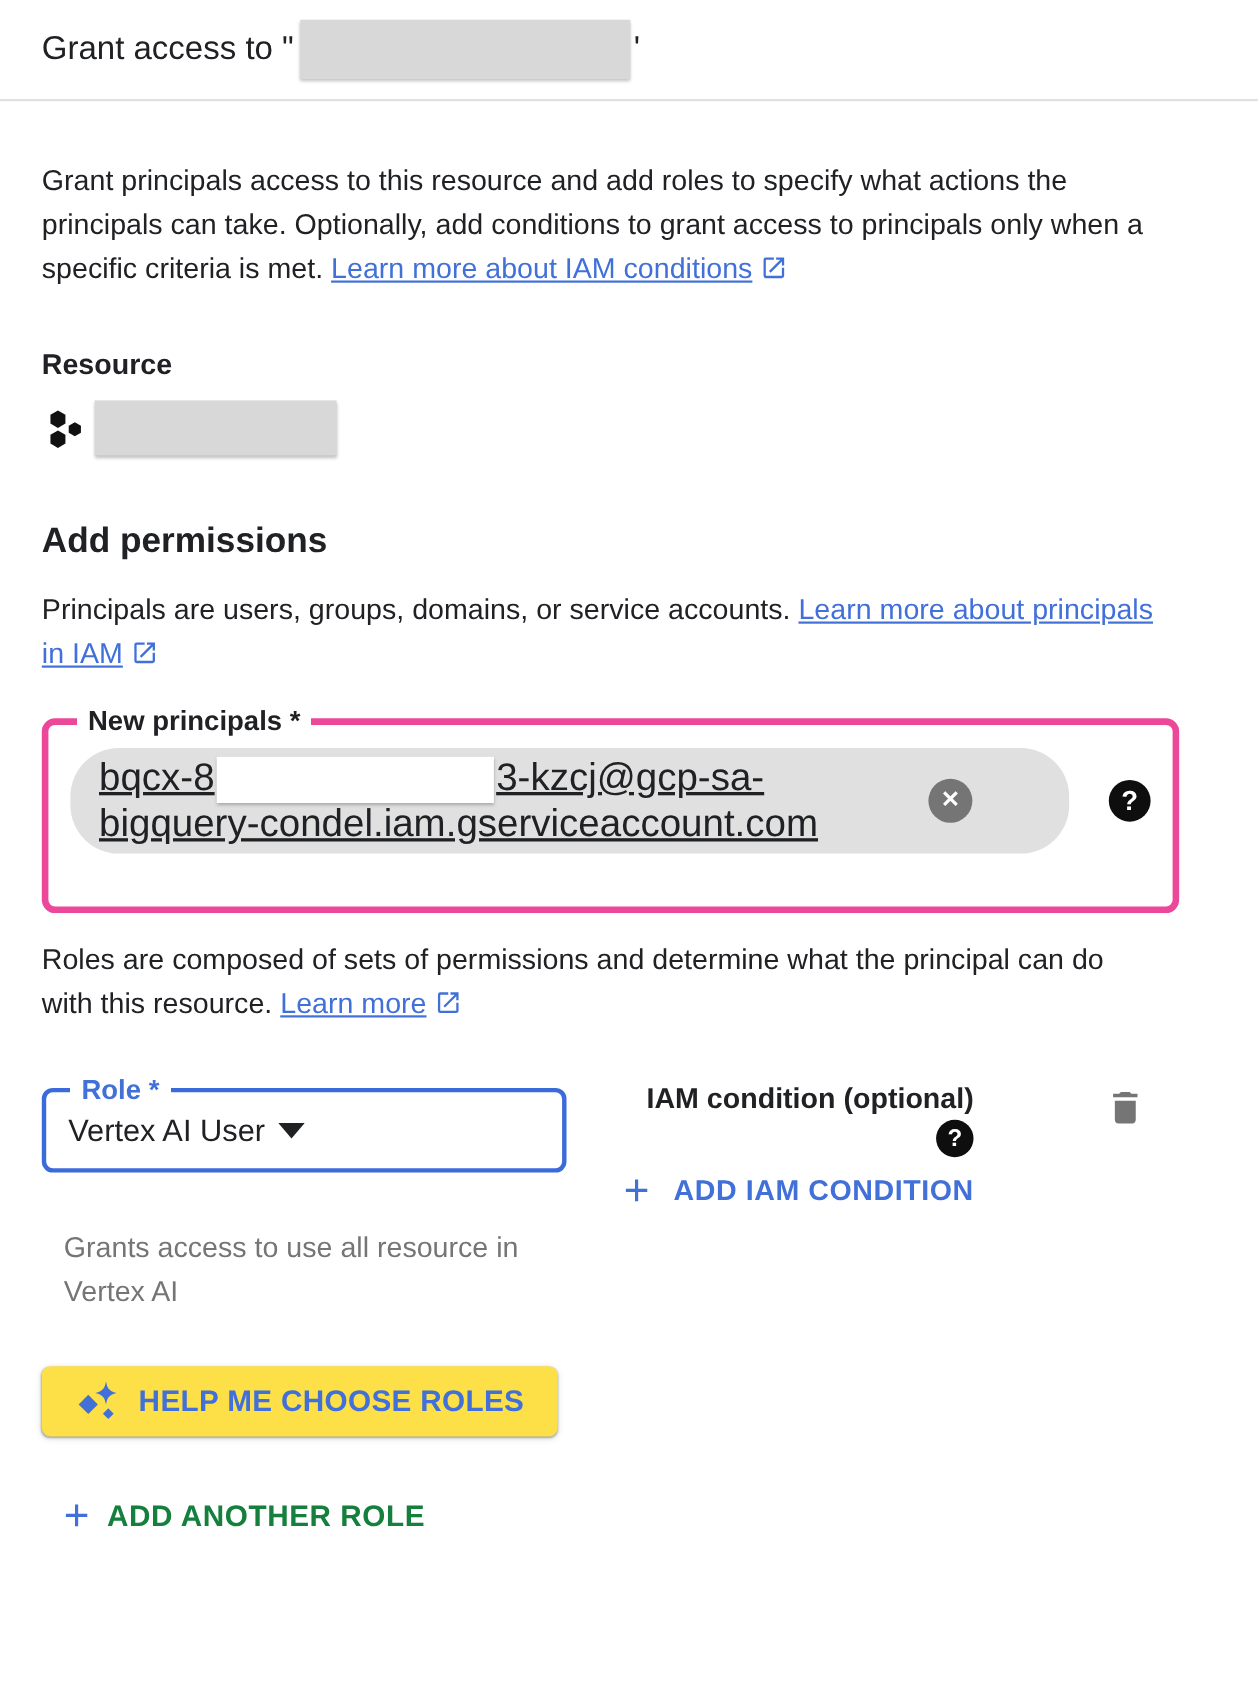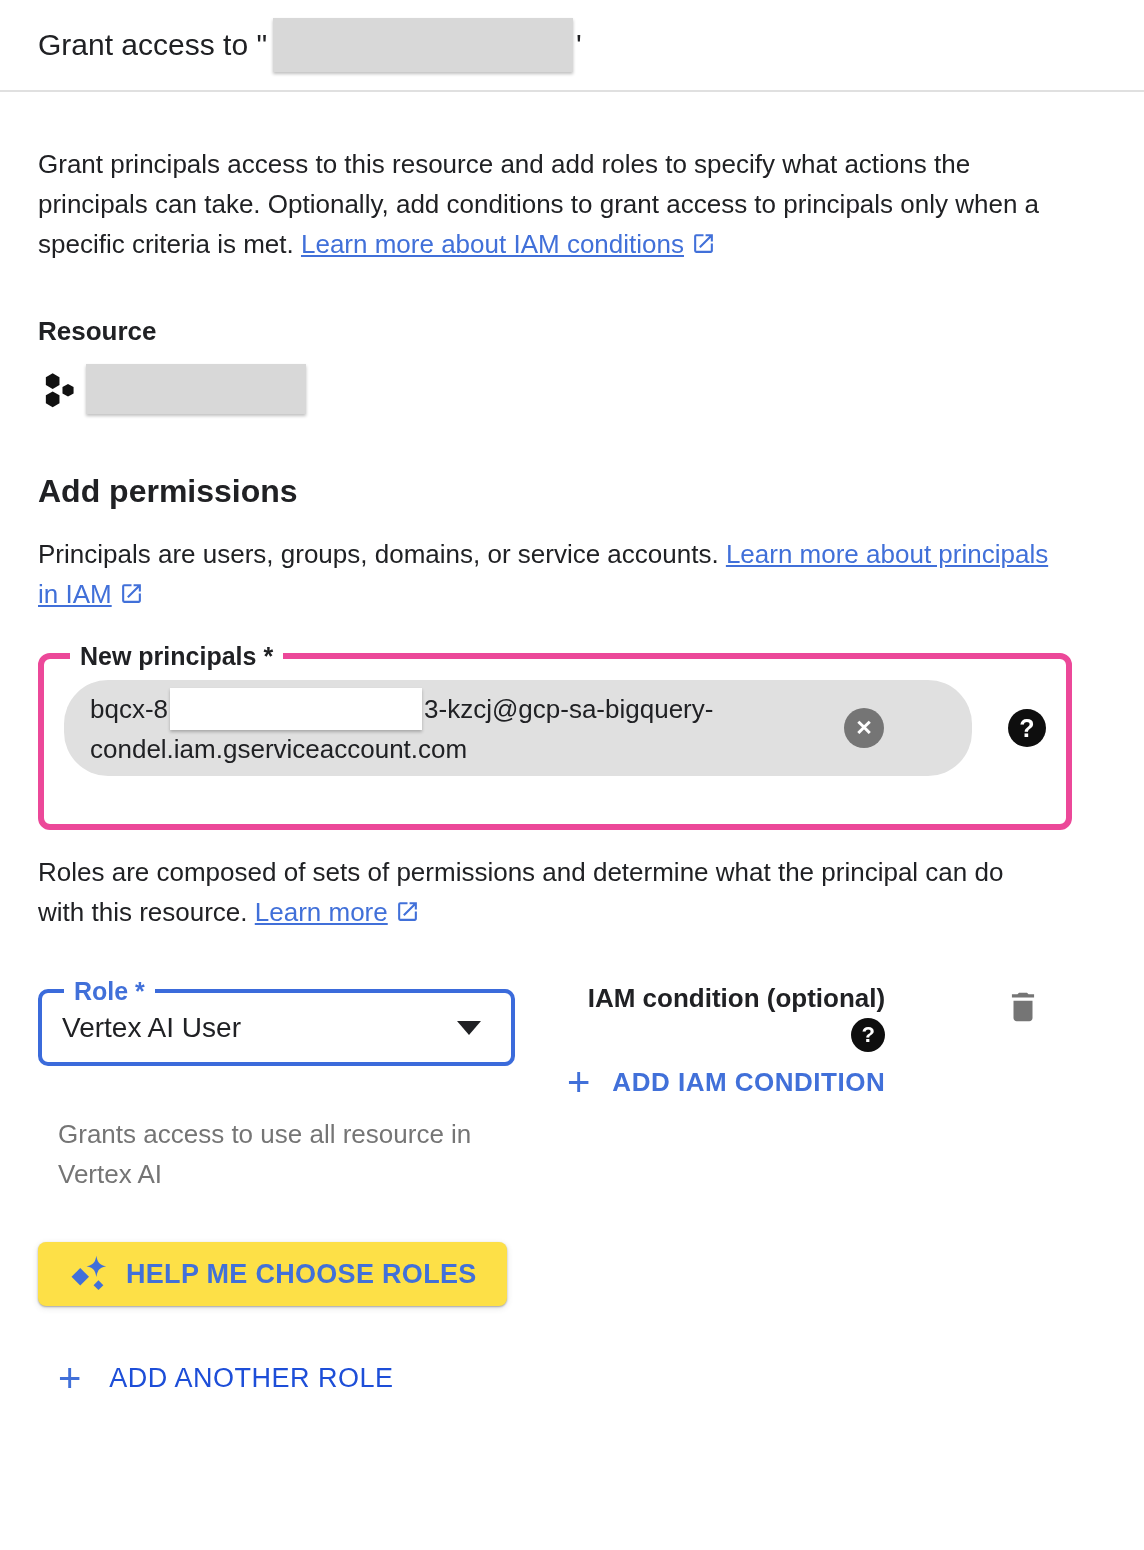--- a/index.html
+++ b/index.html
@@ -27,51 +27,51 @@
   .res-row { display:flex; align-items:center; margin:16px 38px 0 40px; }
   .res-icon { width:38px; height:44px; }
   .redact.res { width:220px; height:50px; margin-left:8px; }
   
   .sec-h { margin:56px 38px 0 38px; font-size:32px; font-weight:700; line-height:42px; }
   
   .fldset { margin:28px 38px 0 38px; width:1022px; border:6px solid #ec4899; border-radius:12px; padding:10px 20px 48px 20px; }
   .fldset legend { margin-left:6px; padding:0 10px; font-size:25px; font-weight:700; line-height:28px; }
   .chip-row { display:flex; align-items:center; }
   .chip { display:flex; align-items:center; background:#e0e0e0; border-radius:44px; padding:8px 18px 8px 26px; width:908px; }
-  .chip-text { width:736px; font-size:26px; line-height:38px; overflow-wrap:break-word; }
+  .chip-text { width:736px; font-size:35px; line-height:38px; overflow-wrap:break-word;text-decoration:underline; }
   .redact.chip-gap { background:#ffffff; width:252px; height:42px; vertical-align:-12px; margin:0 2px; }
   .chip-x { flex:none; margin-left:18px; width:40px; height:40px; border-radius:50%; background:#757575; color:#fff;
             display:flex; align-items:center; justify-content:center; font-size:21px; font-weight:700; cursor:pointer; }
   .help-dot { flex:none; width:38px; height:38px; border-radius:50%; background:#0e0e0e; color:#fff; display:flex;
               align-items:center; justify-content:center; font-size:25px; font-weight:700; cursor:pointer; }
   .chip-row .help-dot { margin-left:36px; }
   
   .role-row { display:flex; align-items:flex-start; margin:46px 38px 0 38px; }
   .role-fld { width:477px; border:4px solid #3b6bdb; border-radius:10px; padding:2px 16px 12px 20px; flex:none; }
   .role-fld legend { margin-left:2px; padding:0 10px; font-size:25px; font-weight:700; line-height:26px; color:#4170d9; }
-  .role-val { display:flex; align-items:center; justify-content:space-between;gap:12px; }
+  .role-val { display:flex; align-items:center; justify-content:flex-start;gap:12px; }
   .role-val .txt { font-size:28px; line-height:44px; }
   .caret { width:0; height:0; border-left:12px solid transparent; border-right:12px solid transparent; border-top:14px solid #202124; margin-right:14px; cursor:pointer; }
   .iam-col { margin-left:40px; padding-top:0px; }
   .iam-lbl-row { display:flex; align-items:flex-end;flex-direction:column; }
   .iam-lbl { font-size:26px; font-weight:700; }
   .iam-lbl-row .help-dot { width:34px; height:34px; font-size:22px; margin-left:16px; }
   .iam-add { display:flex; align-items:center; margin:10px 0 0 12px; cursor:pointer; }
   .plus { color:#4170d9; font-size:40px; line-height:40px; font-weight:400; }
   .iam-add .lbl { color:#4170d9; font-size:26px; font-weight:700; letter-spacing:0.5px; margin-left:22px; }
   .trash { margin-left:auto; margin-right:64px; margin-top:10px; width:38px; height:38px; fill:#757575; cursor:pointer; flex:none; }
   .role-helper { margin:12px 38px 0 58px; max-width:420px; color:#757575; }
   
   .hmc-btn { display:inline-flex; align-items:center; margin:48px 0 0 38px; height:64px; padding:0 30px; background:#fde047;
              border:none; border-radius:8px; box-shadow:0 1px 2px rgba(0,0,0,0.3), 0 2px 6px rgba(60,64,67,0.15); cursor:pointer; }
   .sparkle { width:42px; height:42px; margin-right:16px; fill:#4170d9; }
   .hmc-btn .lbl { color:#4170d9; font-size:27px; font-weight:700; letter-spacing:0.3px; font-family:"Liberation Sans", sans-serif; }
   
   .aar { display:flex; align-items:center; margin:52px 0 0 58px; cursor:pointer; width:fit-content; }
-  .aar .lbl { color:#1d4ed8; font-size:27px; font-weight:400; letter-spacing:0.5px; margin-left:28px; }
+  .aar .lbl { color:#15803d; font-size:27px; font-weight:700; letter-spacing:0.5px; margin-left:16px; }
 </style>
 </head>
 <body>
 
 <div class="page">
 
   
   <div class="hdr">
     <h1>
       <span>Grant access to "</span>

